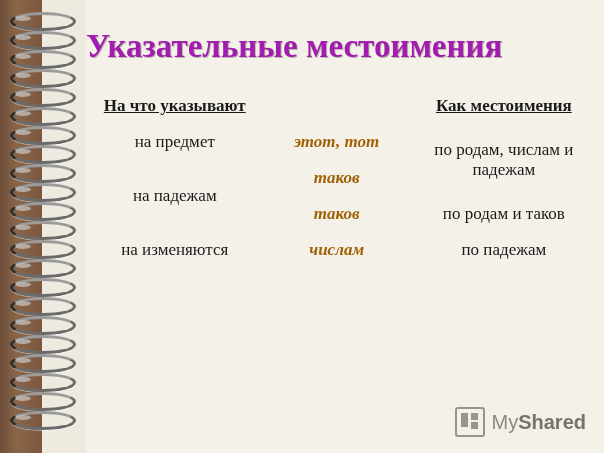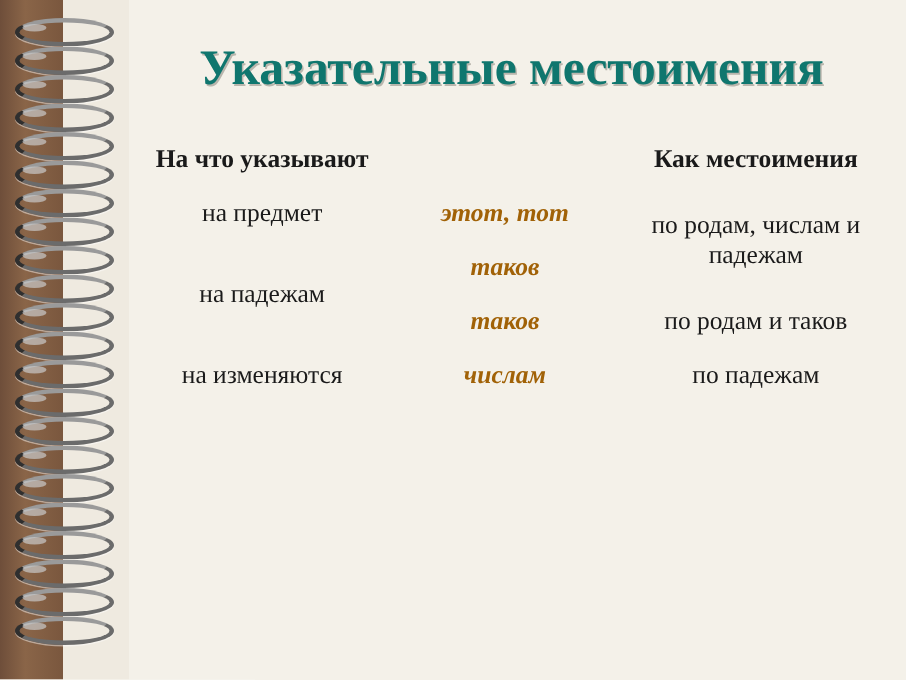--- a/index.html
+++ b/index.html
@@ -47,22 +47,21 @@
     position:absolute;left:2px;top:1px;
     width:16px;height:5px;border-radius:50%;
     background:#c9c9c9;opacity:.7;
   }
   .page{
     position:absolute;left:86px;top:0;right:0;bottom:0;
     background:#f4f1e9;
   }
   .title{
     position:absolute;left:0;right:8px;top:28px;
-    text-align:center;
-    color:#0f766e;
+    color:#a21caf;
     font-weight:bold;
     font-size:33px;
     letter-spacing:0px;
     text-shadow:1px 1px 0 #b9b6ad;
   }
   table.grid{
     position:absolute;
     left:8px;top:88px;
     width:496px;
     border-collapse:collapse;
@@ -72,21 +71,21 @@
     padding:8px 6px;
     text-align:center;
     vertical-align:middle;
     font-size:17px;
     border:0;
   }
   .hline{border-top:1px solid #6f6f6f;}
   .hline-strong{border-top:2px solid #4a4a4a;}
   .vline-l{border-left:1px solid #8b8b8b;}
   .vline-r{border-right:1px solid #8b8b8b;}
-  .hdr{font-weight:bold;font-size:18px;}
+  .hdr{font-weight:bold;font-size:18px;text-decoration:underline;}
   .pron{
     color:#a16207;
     font-weight:bold;
     font-style:italic;
     font-size:18px;
   }
   .c1{width:160px;}
   .c2{width:166px;}
   .c3{width:170px;}
   .small{font-size:16px;}
@@ -228,15 +227,19 @@
         </tr>
 
         <tr>
           <td class="hline" style="padding:0;height:0;"></td>
           <td class="hline" style="padding:0;height:0;"></td>
           <td class="hline" style="padding:0;height:0;"></td>
         </tr>
       </tbody>
     </table>
 
+    <div class="watermark">
+      <span class="wm-ico"></span>
+      <span class="wm-text"><span>My</span><b>Shared</b></span>
+    </div>
 
   </div>
 </div>
 
 </body></html>

